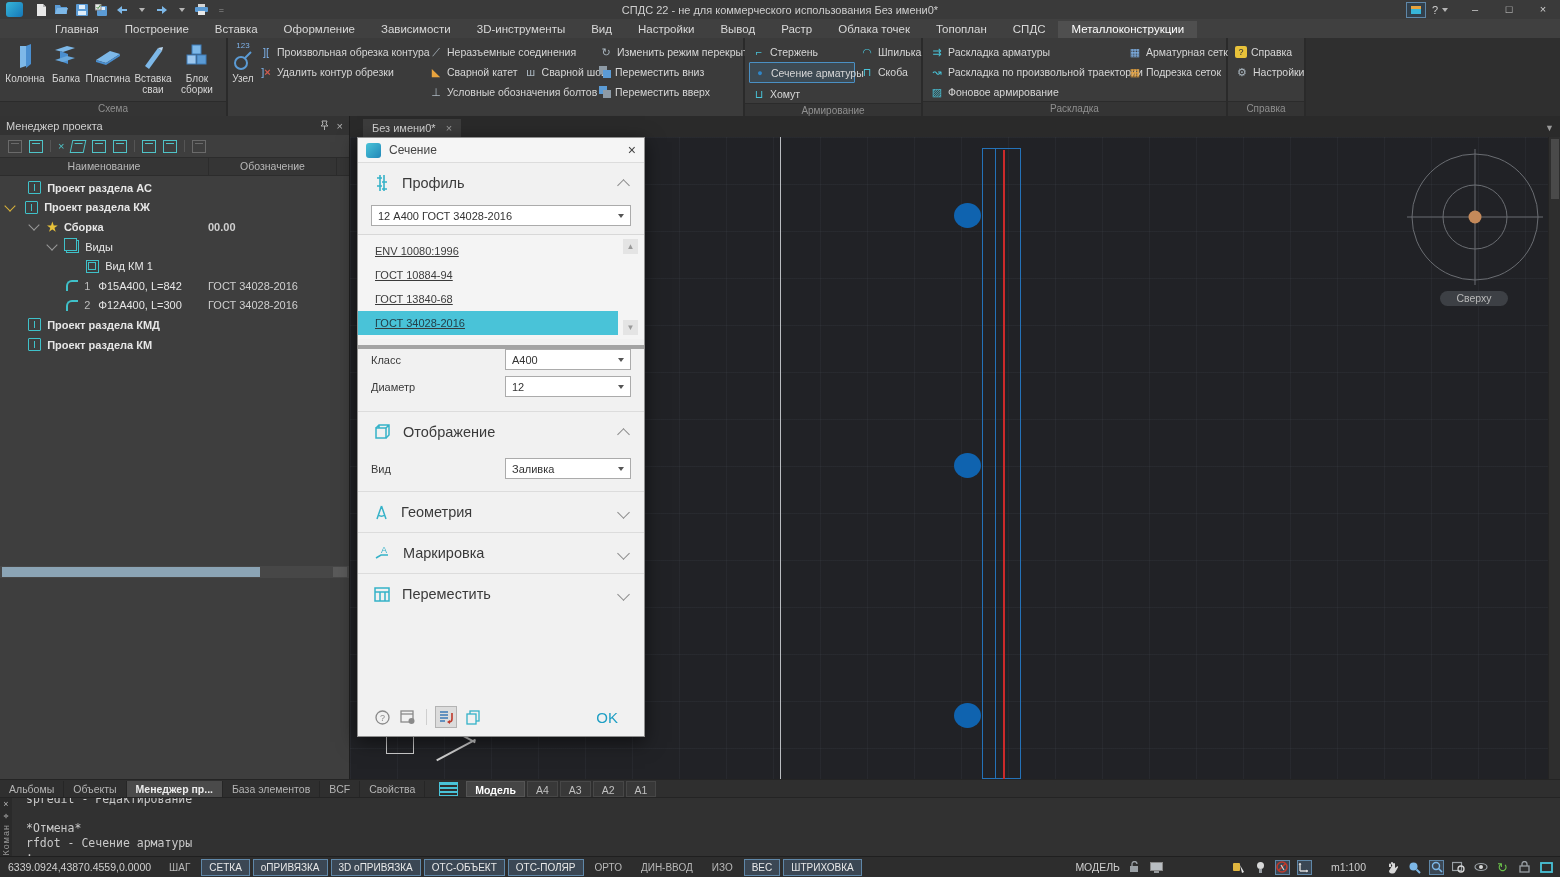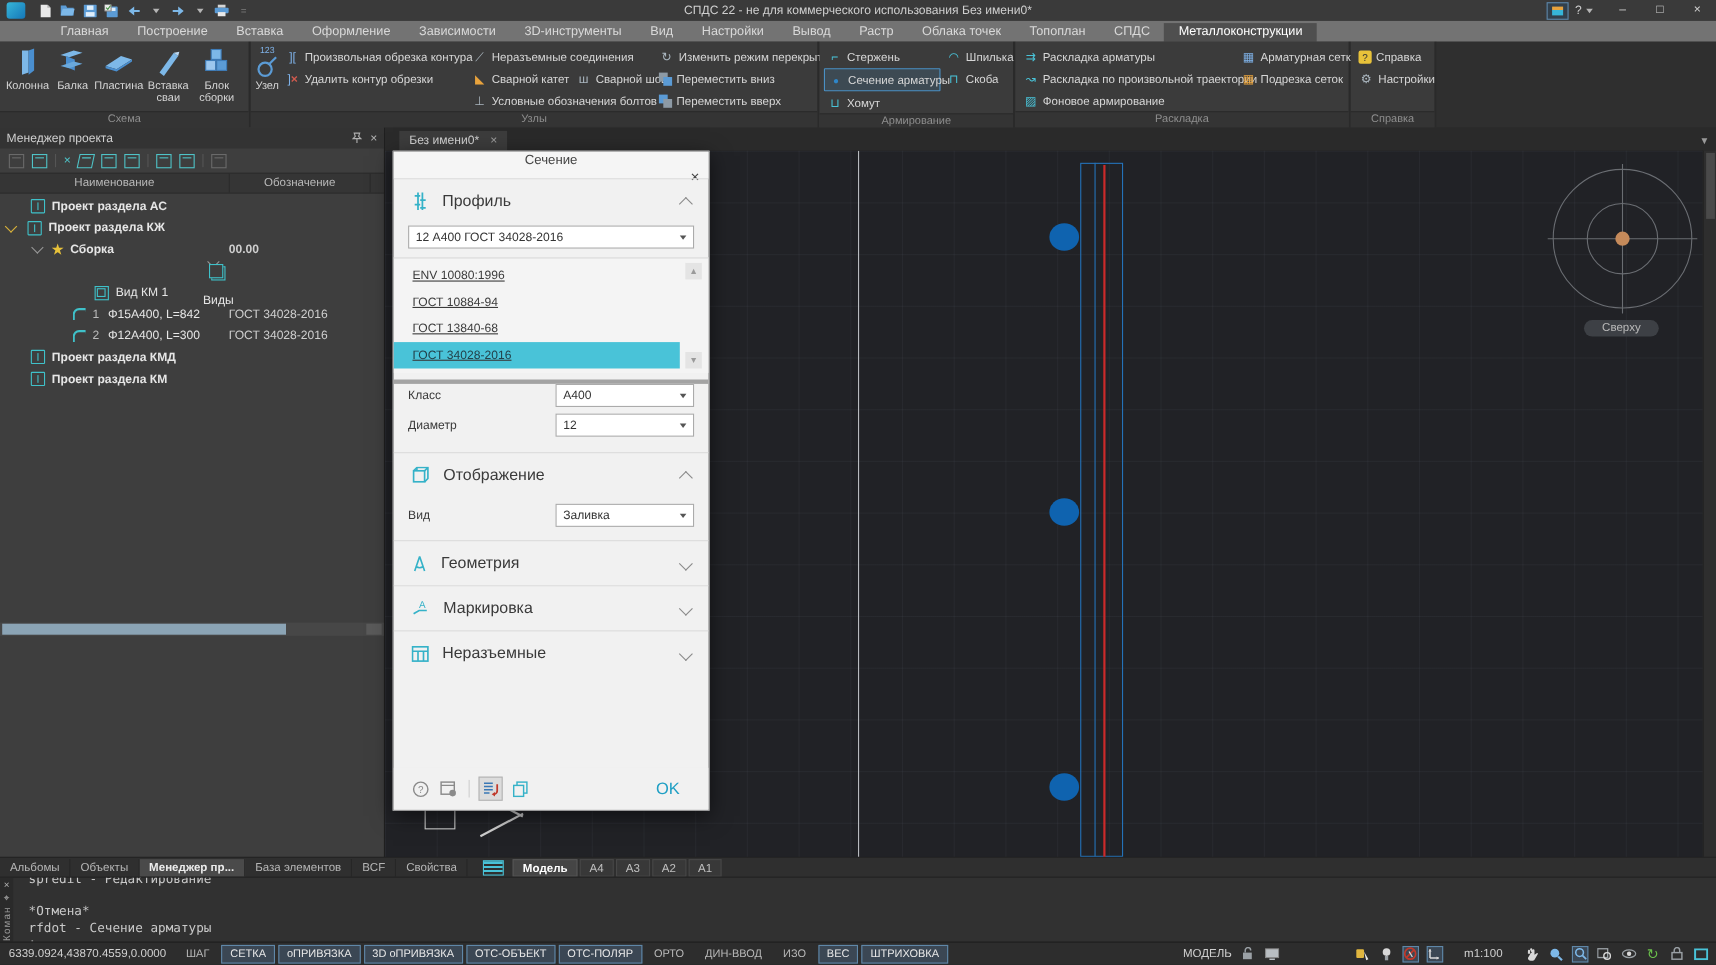--- a/index.html
+++ b/index.html
@@ -15,21 +15,21 @@
   .qa .qi{width:13px;height:12px;display:flex;align-items:center;justify-content:center;}
   #win-title{position:absolute;left:0;right:0;text-align:center;color:#cfcfcf;font-size:11px;pointer-events:none;}
   #win-controls{margin-left:auto;display:flex;align-items:center;gap:0;}
   .wc{width:34px;height:19px;text-align:center;line-height:19px;color:#cfcfcf;font-size:11px;}
   #ribbon-ui-icon{width:18px;height:14px;border:1px solid #5f87a8;background:#32404c;margin-right:6px;display:flex;align-items:center;justify-content:center;}
   #ribbon-ui-icon i{display:block;width:10px;height:8px;background:linear-gradient(180deg,#e8a33d 0 3px,#37b6d9 3px 8px);}
   #help-menu{color:#cfcfcf;margin-right:4px;}
   .caret{width:0;height:0;border-left:3px solid transparent;border-right:3px solid transparent;border-top:4px solid #b5b5b5;margin-right:10px;}
 
   
-  #menubar{left:0;top:19px;width:1560px;height:19px;background:#737373;display:flex;align-items:flex-end;padding-left:42px;box-sizing:border-box;}
+  #menubar{left:0;top:19px;width:1560px;height:19px;background:#404040;display:flex;align-items:flex-end;padding-left:42px;box-sizing:border-box;}
   .mtab{padding:2px 13px 3px;color:#d9d9d9;font-size:11.5px;white-space:nowrap;}
   .mtab.active{background:#4f4f4f;color:#ffffff;}
 
   
   #ribbon{left:0;top:38px;width:1560px;height:78px;background:#2f2f2f;display:flex;}
   .grp{display:flex;flex-direction:column;background:#3b3b3b;border-right:2px solid #2a2a2a;box-sizing:border-box;}
   .grp-body{flex:1;display:flex;align-items:flex-start;padding:2px 4px 0;gap:2px;}
   .grp-label{height:14px;line-height:13px;text-align:center;font-size:10px;color:#8f8f8f;background:#343434;border-top:1px solid #2b2b2b;}
   .bigbtn{width:42px;display:flex;flex-direction:column;align-items:center;padding-top:2px;}
   .bigbtn .cap{font-size:10px;line-height:10.5px;color:#d6d6d6;text-align:center;margin-top:2px;white-space:pre-line;}
@@ -96,21 +96,21 @@
   #under-x1{position:absolute;left:84px;top:594px;width:44px;height:1.5px;background:#cfcfcf;transform:rotate(28deg);}
   #under-x2{position:absolute;left:84px;top:612px;width:44px;height:1.5px;background:#cfcfcf;transform:rotate(-28deg);}
   #navwheel{position:absolute;left:1055px;top:10px;width:140px;height:160px;}
   #nav-label{position:absolute;left:35px;top:144px;width:68px;height:15px;background:#3d4045;border-radius:8px;color:#b8b8b8;font-size:10.5px;text-align:center;line-height:15px;}
   #canvas-vscroll{left:1548px;top:137px;width:12px;height:642px;background:#2e2e2e;border-left:1px solid #242424;box-sizing:border-box;}
   #canvas-vscroll .thumb{position:absolute;left:2px;top:2px;width:8px;height:60px;background:#4a4a4a;}
 
   
   #dialog{left:357px;top:137px;width:288px;height:600px;background:#f1f1f1;border:1px solid #8f8f8f;box-sizing:border-box;
           box-shadow:0 5px 18px rgba(0,0,0,.55);display:flex;flex-direction:column;color:#3a3a3a;}
-  #dlg-title{height:24px;display:flex;align-items:center;padding:0 8px;background:#f5f5f5;flex-direction:column;}
+  #dlg-title{height:24px;display:flex;align-items:center;padding:0 8px;background:#f5f5f5;}
   #dlg-icon{width:15px;height:15px;border-radius:3px;background:linear-gradient(135deg,#49c3d8,#2187b8);margin-right:8px;}
   #dlg-title .t{font-size:12px;color:#444;}
   #dlg-close{margin-left:auto;color:#444;font-size:14px;}
   .sec-h{height:40px;display:flex;align-items:center;padding:0 16px;border-top:1px solid #dcdcdc;}
   .sec-h:first-of-type{border-top:none;}
   .sec-h .txt{font-size:14.5px;color:#3a3a3a;margin-left:12px;}
   .sec-h .chv{margin-left:auto;width:8px;height:8px;border-right:1.6px solid #8a8a8a;border-bottom:1.6px solid #8a8a8a;transform:rotate(45deg);}
   .sec-h .chv.up{transform:rotate(-135deg);margin-top:5px;}
   .dcombo{height:19px;background:#ffffff;border:1px solid #ababab;display:flex;align-items:center;padding:0 6px;font-size:11px;color:#333;}
   .dcombo .arr{margin-left:auto;width:0;height:0;border-left:3.5px solid transparent;border-right:3.5px solid transparent;border-top:4.5px solid #555;}
@@ -344,21 +344,20 @@
           </div>
         <div class="rb">
             <span class="sq2 up">
               <i></i>
               <b></b>
             </span>
             <span>Переместить вверх</span>
           </div>
       </div>
     </div>
-    <div class="grp-label">Узлы</div>
   </div>
 
   <div class="grp" style="width:178px">
     <div class="grp-body">
       <div class="scol" style="width:106px">
         <div class="rb">
             <span class="ic cyan">⌐</span>
             <span>Стержень</span>
           </div>
         <div class="rb selected">
@@ -466,21 +465,21 @@
     </div>
     <div class="trow bold" style="padding-left:6px;">
       <span class="chev-t gold" style="margin-right:11px;margin-top:-3px;"></span>
       <span class="bld"></span>&nbsp;&nbsp;<span>Проект раздела КЖ</span>
     </div>
     <div class="trow bold" style="padding-left:30px;">
       <span class="chev-t" style="margin-right:9px;margin-top:-3px;"></span>
       <span class="star">★</span>&nbsp;&nbsp;<span>Сборка</span>
       <span class="desig" style="font-weight:bold;">00.00</span>
     </div>
-    <div class="trow" style="padding-left:48px;flex-direction:column;">
+    <div class="trow" style="padding-left:48px;">
       <span class="chev-t" style="margin-right:10px;margin-top:-3px;"></span>
       <span class="views-ic"></span>&nbsp;&nbsp;<span>Виды</span>
     </div>
     <div class="trow" style="padding-left:86px;">
       <span class="view-ic"></span>&nbsp;&nbsp;<span>Вид КМ 1</span>
     </div>
     <div class="trow" style="padding-left:66px;">
       <span class="hook"></span>&nbsp;&nbsp;<span class="tnum">1</span><span>Φ15А400, L=842</span>
       <span class="desig">ГОСТ 34028-2016</span>
     </div>
@@ -607,21 +606,21 @@
         <text x="7" y="8" font-size="9" fill="#35b2c8" font-family="Liberation Sans">A</text>
       </svg>
     <span class="txt">Маркировка</span>
     <span class="chv"></span>
   </div>
   <div class="sec-h">
     <svg width="16" height="15" viewBox="0 0 16 15">
         <rect x="1" y="1" width="14" height="13" fill="none" stroke="#35b2c8" stroke-width="1.5"></rect>
         <path d="M1 5h14M6 5v9M11 5v9" stroke="#35b2c8" stroke-width="1.5"></path>
       </svg>
-    <span class="txt">Неразъемные</span>
+    <span class="txt">Переместить</span>
     <span class="chv"></span>
   </div>
 
   <div id="dlg-footer">
     <span class="fic">
         <svg width="15" height="15" viewBox="0 0 15 15">
           <circle cx="7.5" cy="7.5" r="6.5" fill="none" stroke="#8a8a8a" stroke-width="1.3"></circle>
           <text x="5" y="11" font-size="9" fill="#8a8a8a" font-family="Liberation Sans">?</text>
         </svg>
       </span>

